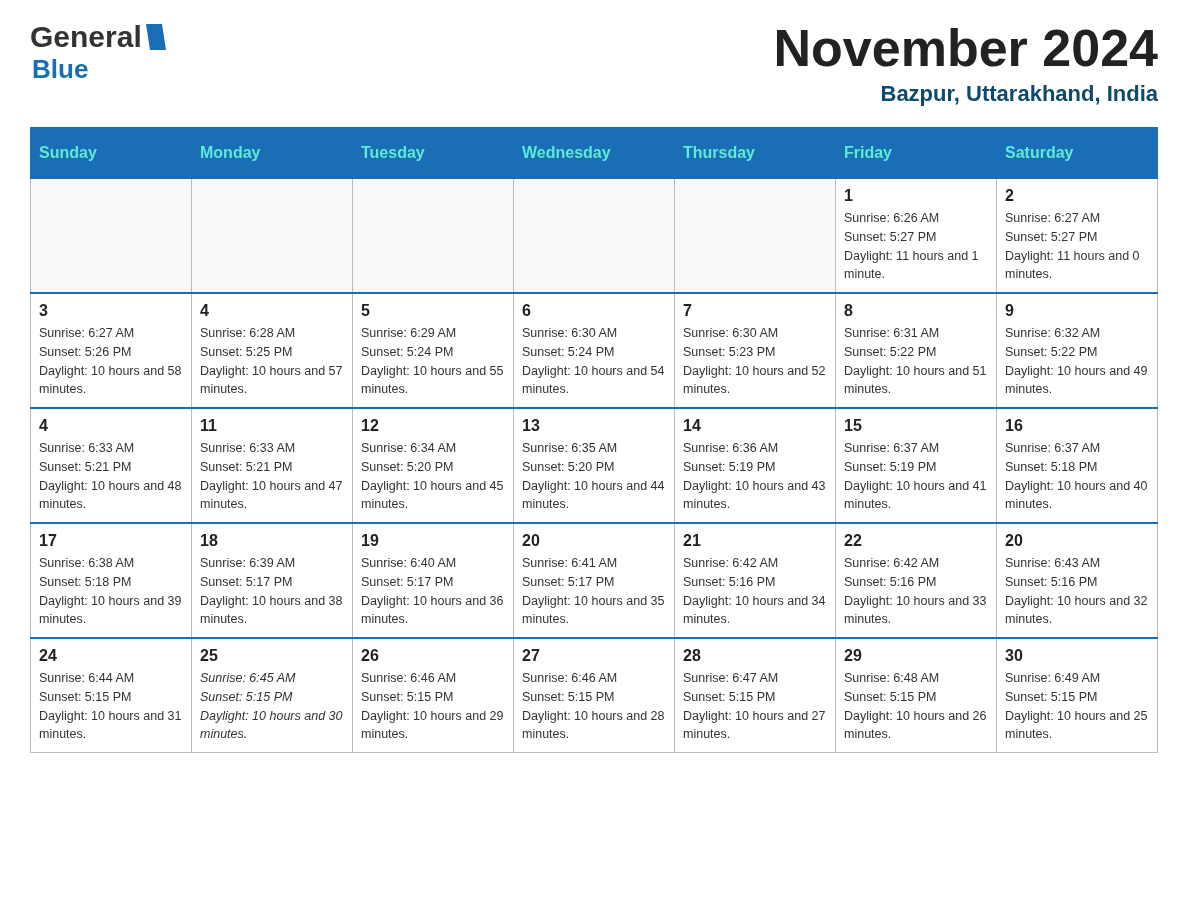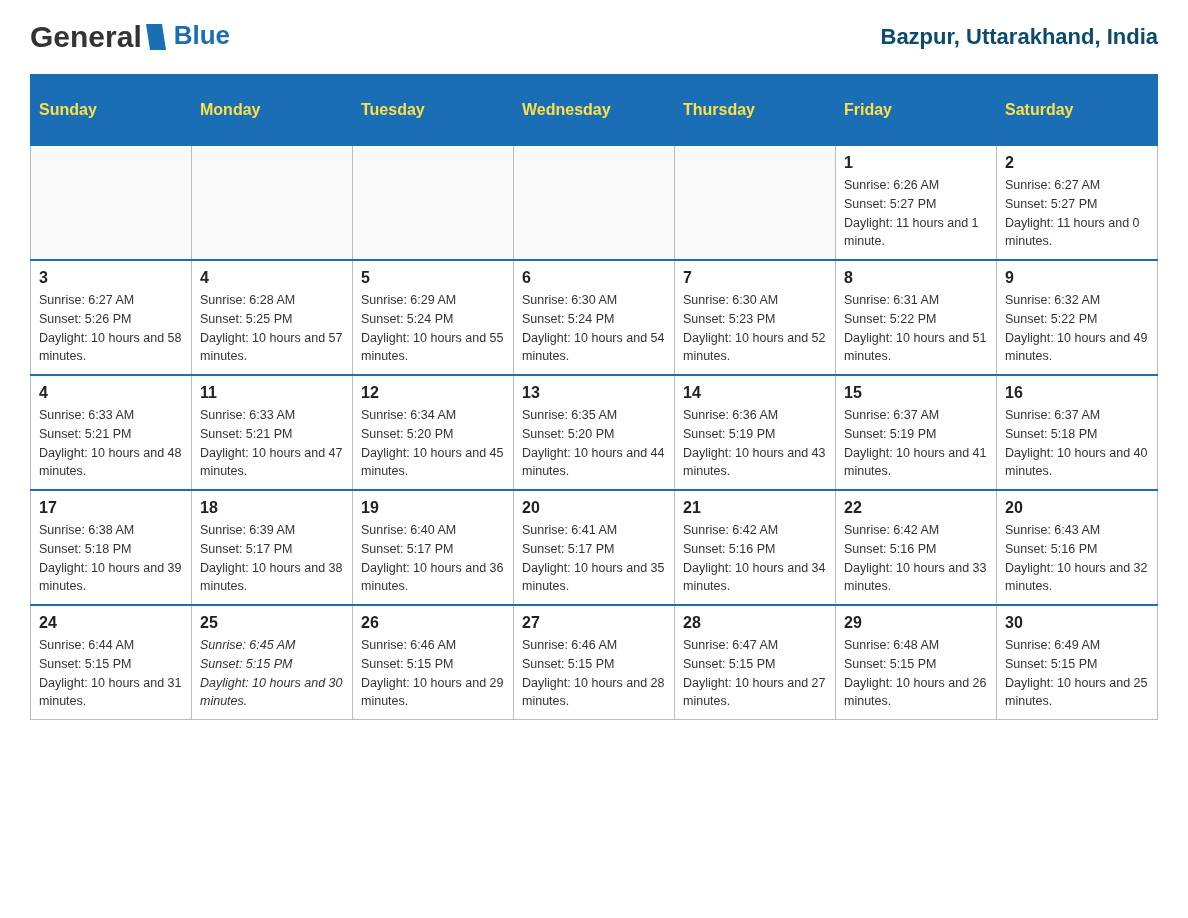--- a/index.html
+++ b/index.html
@@ -31,24 +31,24 @@
       margin-top: 4px;
       font-weight: bold;
     }
     .calendar {
       width: 100%;
       border-collapse: collapse;
       border: 1px solid #aaa;
     }
     .calendar th {
       background-color: #1a6eb5;
-      color: #fde047;
+      color: #5eead4;
       font-size: 16px;
       font-weight: bold;
-      padding: 26px 8px;
+      padding: 16px 8px;
       text-align: left;
       border: 1px solid #1a6eb5;
     }
     .calendar td {
       width: calc(100% / 7);
       vertical-align: top;
       padding: 8px;
       border: 1px solid #bbb;
       min-height: 100px;
       font-size: 13px;
@@ -70,21 +70,21 @@
     }
     tr:not(:first-child) td {
       border-top: 2px solid #1a6eb5;
     }
     .logo-wrapper {
       display: flex;
       align-items: center;
     }
     .logo-text-block {
       display: flex;
-      gap: 6px;
+      flex-direction: column;
     }
     .logo-top-row {
       display: flex;
       align-items: center;
     }
     .general-text {
       font-size: 30px;
       font-weight: bold;
       color: #333;
     }
@@ -110,20 +110,21 @@
         <svg class="blue-arrow-svg" width="22" height="26" viewBox="0 0 22 26">
           <polygon points="2,0 18,0 22,26 6,26" fill="#1a6eb5"></polygon>
         </svg>
       </div>
       <div>
         <span class="blue-bottom">Blue</span>
       </div>
     </div>
   </div>
   <div class="title-block">
+    <div class="month-title">November 2024</div>
     <div class="location-title">Bazpur, Uttarakhand, India</div>
   </div>
 </div>
 
 <table class="calendar">
   <thead>
     <tr>
     <th>Sunday</th>
         <th>Monday</th>
         <th>Tuesday</th>

